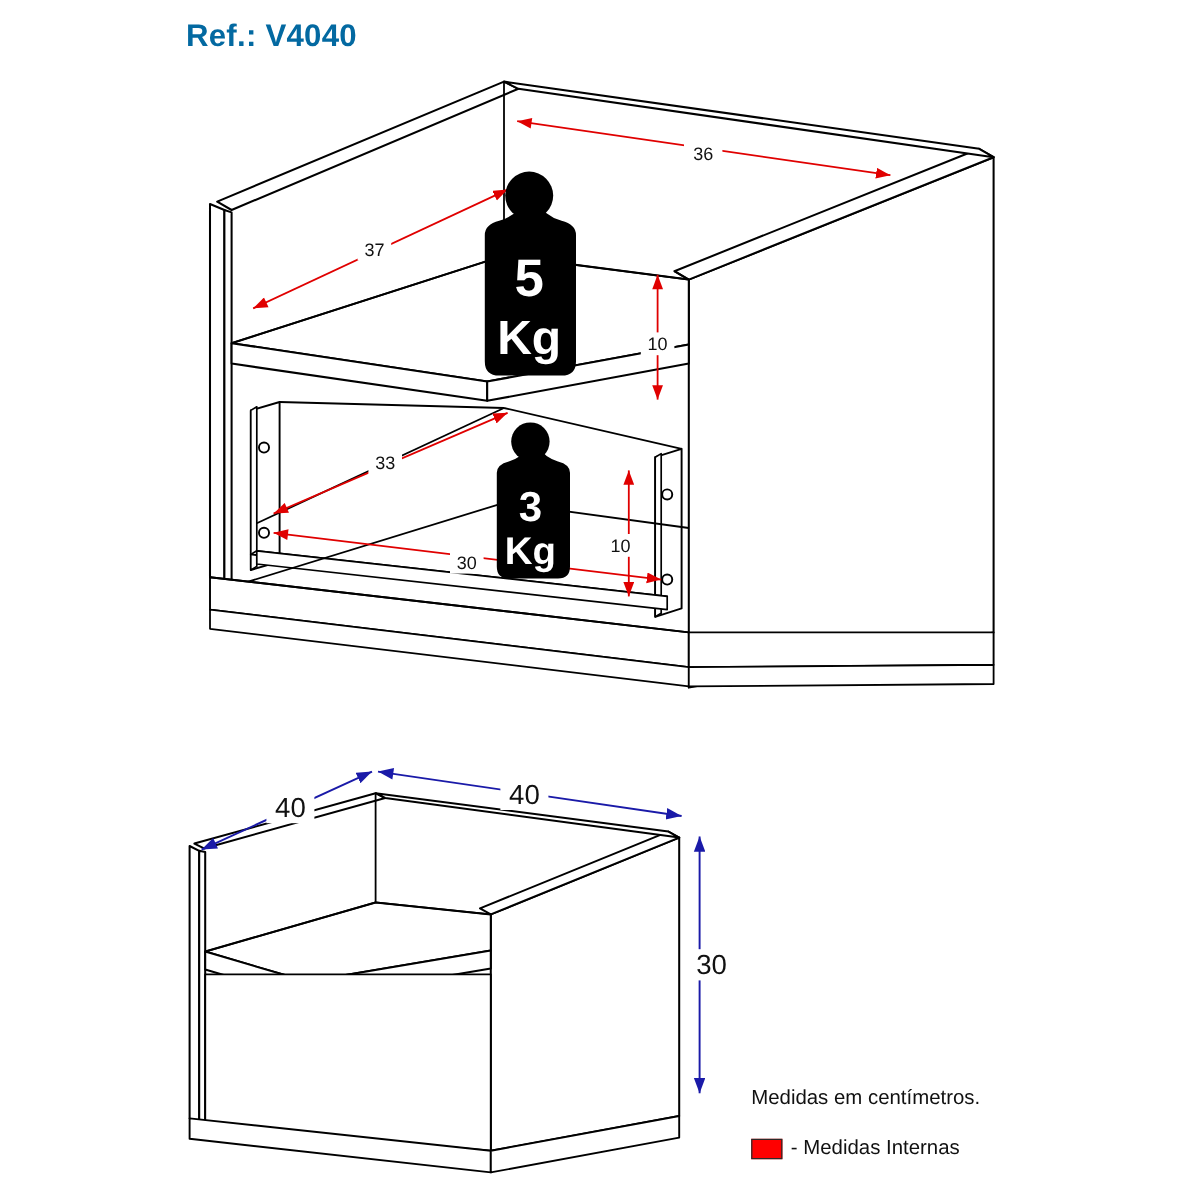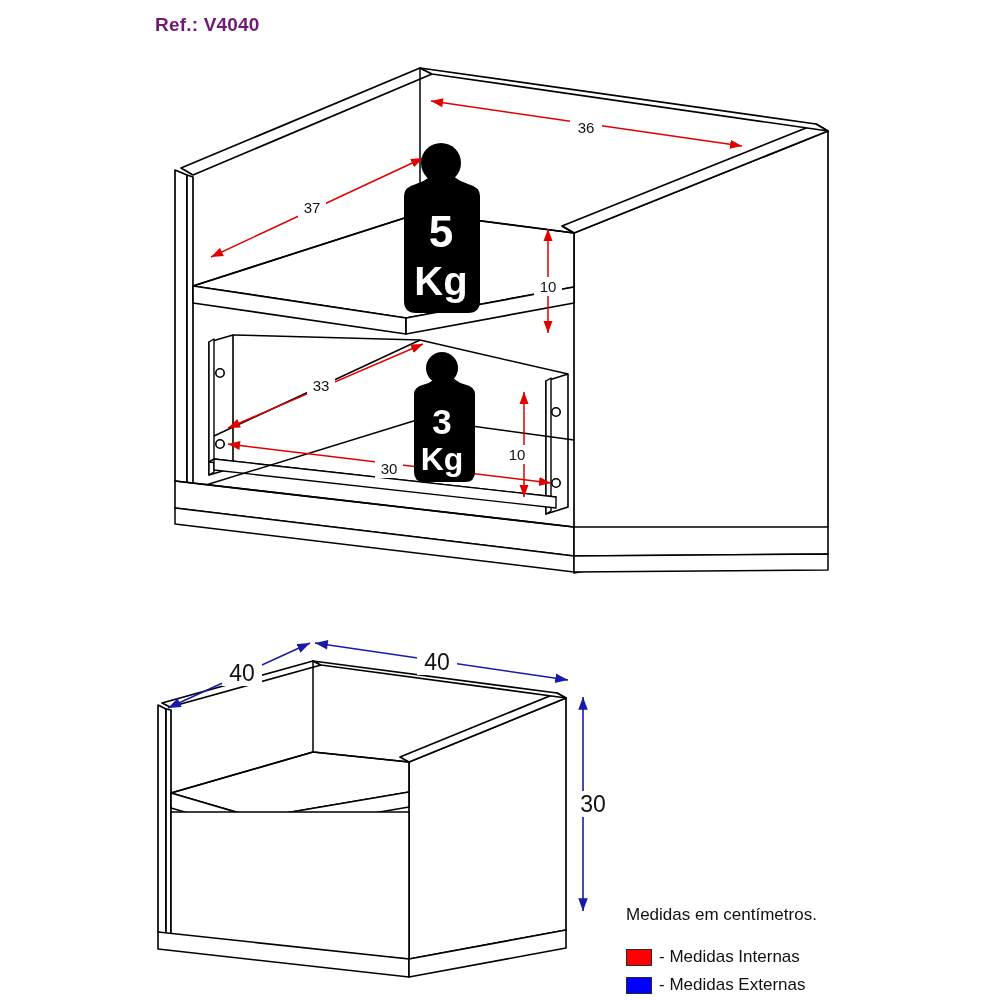--- a/index.html
+++ b/index.html
@@ -11,23 +11,23 @@
   }
   #page {
     position: relative;
     width: 1000px; height: 1000px;
     background: #ffffff;
     overflow: hidden;
   }
   #title {
     position: absolute;
     left: 155px; top: 14px;
-    font-size: 19px;
+    font-size: 26px;
     font-weight: bold;
-    color: #701a75;
+    color: #0369a1;
     letter-spacing: 0.2px;
     white-space: nowrap;
   }
   svg.canvas {
     position: absolute;
     left: 0; top: 0;
     width: 1000px; height: 1000px;
   }
   .legend {
     position: absolute;
@@ -240,19 +240,15 @@
   </svg>
 
   <div class="legend">
     <div class="legend-note">Medidas em centímetros.</div>
 
     <div class="legend-row">
       <span class="swatch" style="background:#FF0000;"></span>
       <span class="legend-label">- Medidas Internas</span>
     </div>
 
-    <div class="legend-row">
-      <span class="swatch" style="background:#0000FF;"></span>
-      <span class="legend-label">- Medidas Externas</span>
-    </div>
   </div>
 
 </div>
 
 </body></html>

